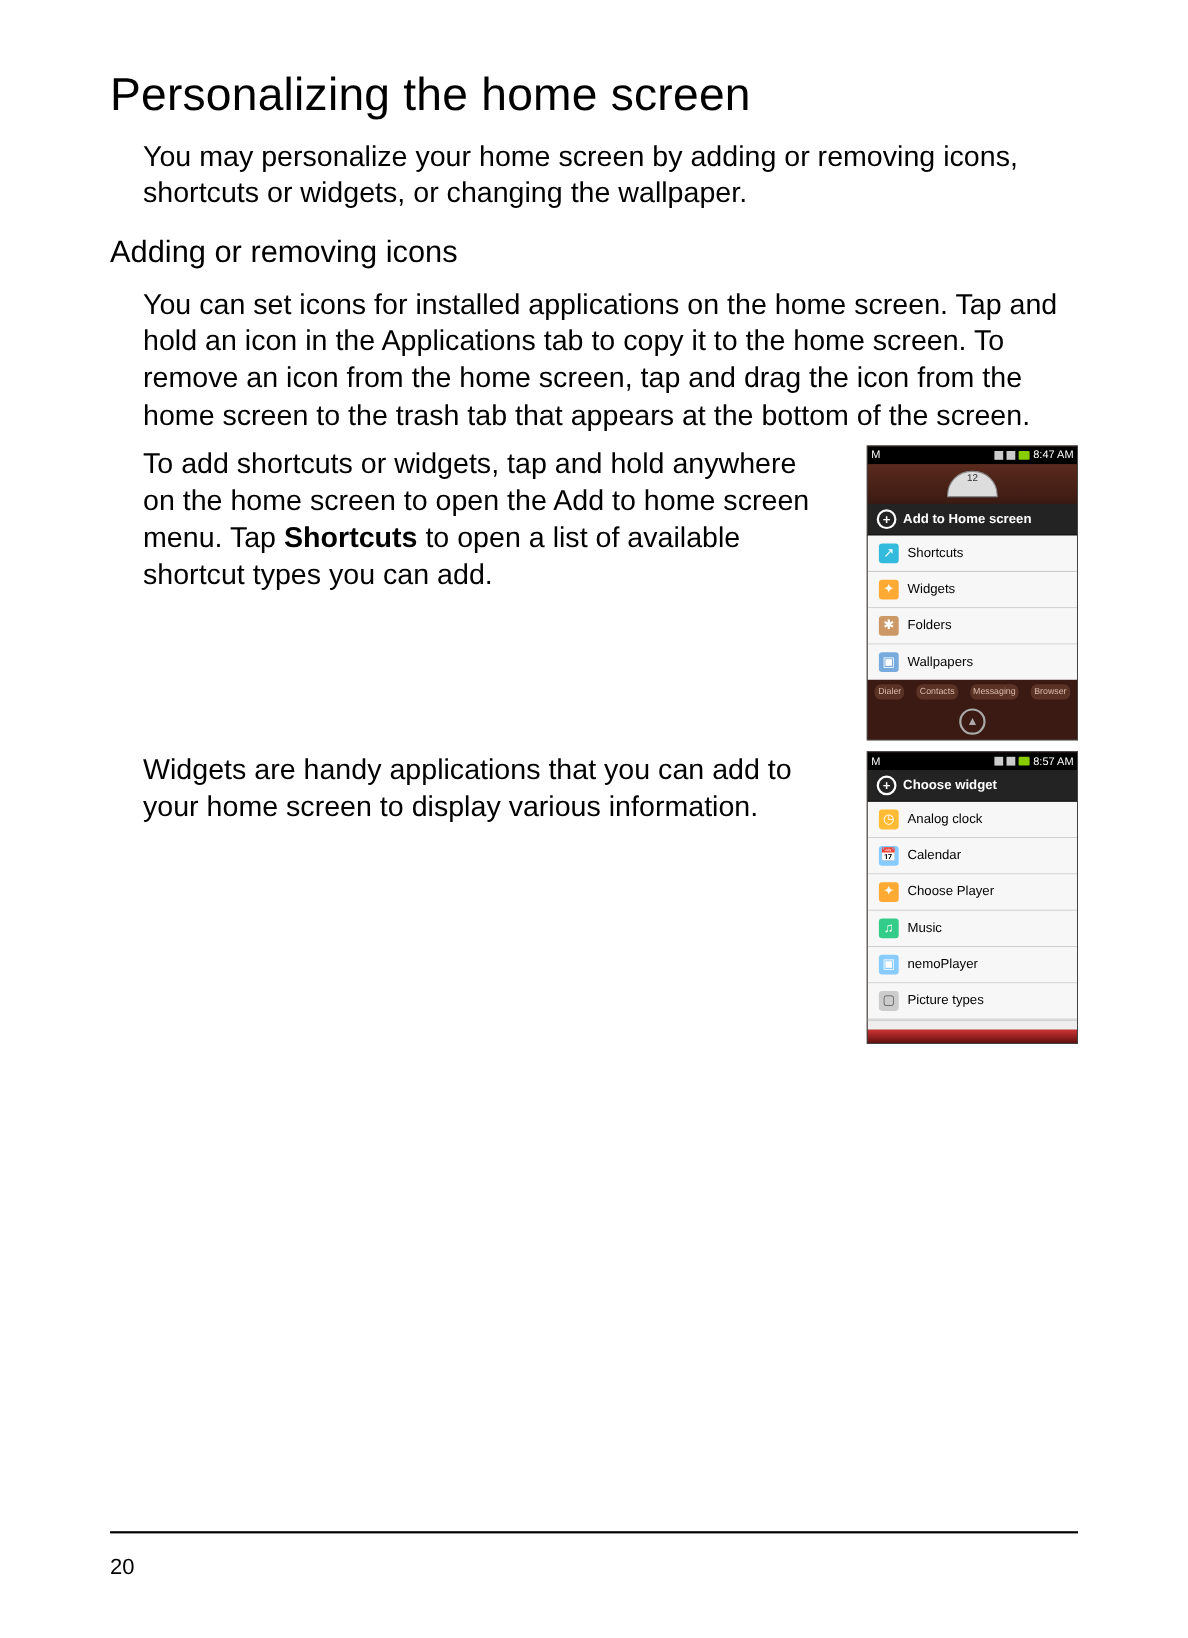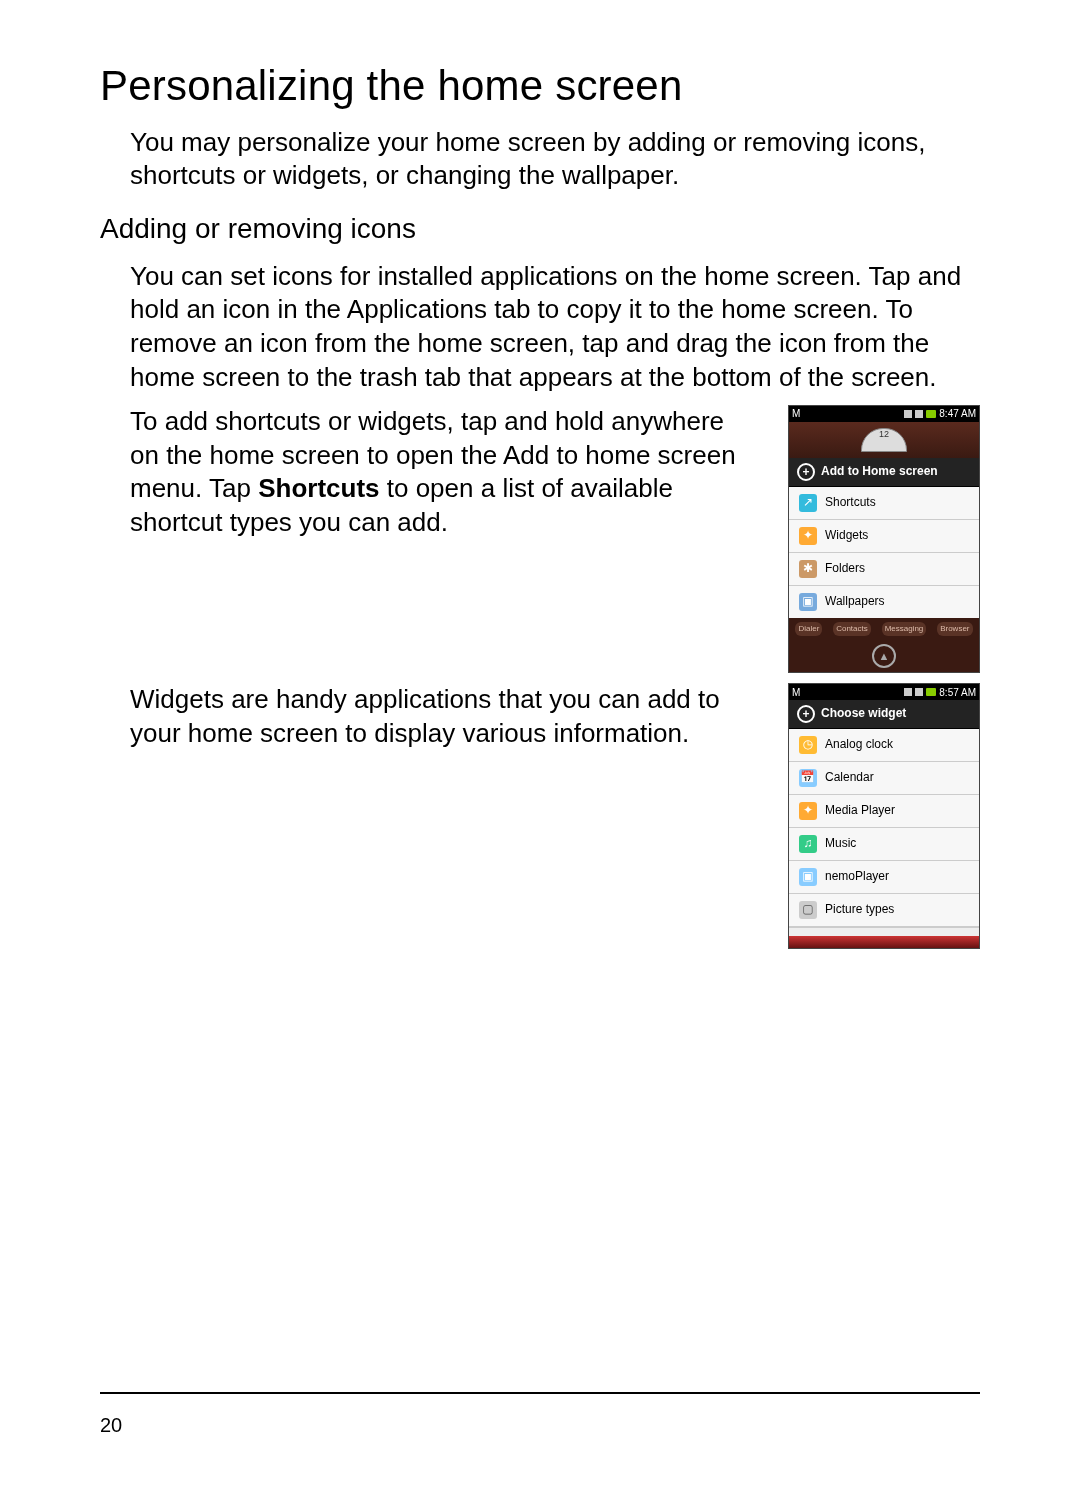--- a/index.html
+++ b/index.html
@@ -206,21 +206,21 @@
         <div class="menu-item">
           <span class="mi-icon i-clock">◷</span>
           <span>Analog clock</span>
         </div>
         <div class="menu-item">
           <span class="mi-icon i-cal">📅</span>
           <span>Calendar</span>
         </div>
         <div class="menu-item">
           <span class="mi-icon i-media">✦</span>
-          <span>Media Player</span>
+          <span>Choose Player</span>
         </div>
         <div class="menu-item">
           <span class="mi-icon i-music">♫</span>
           <span>Music</span>
         </div>
         <div class="menu-item">
           <span class="mi-icon i-nemo">▣</span>
           <span>nemoPlayer</span>
         </div>
         <div class="menu-item">

